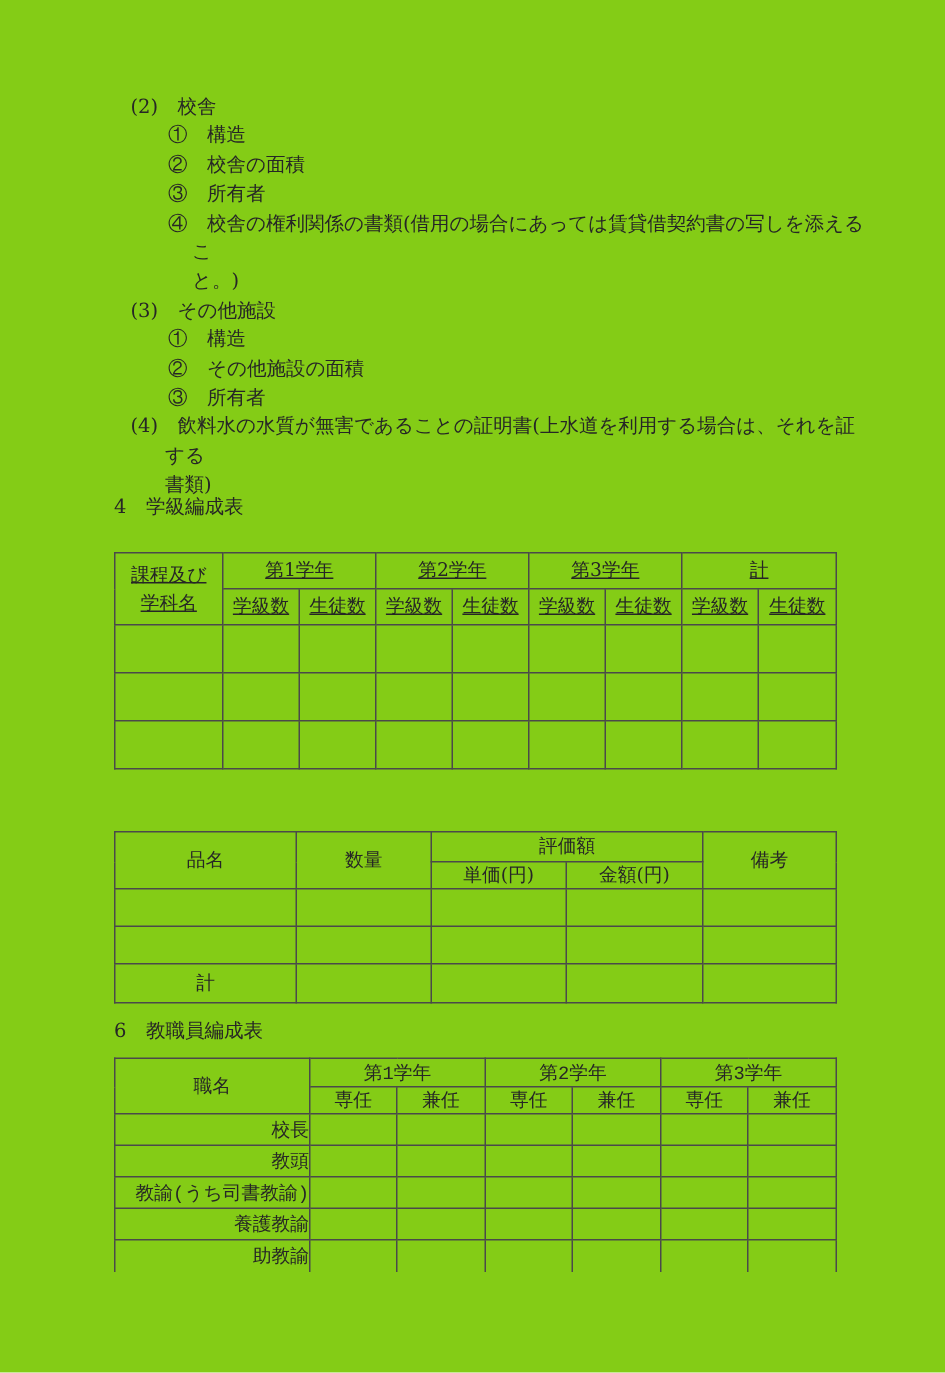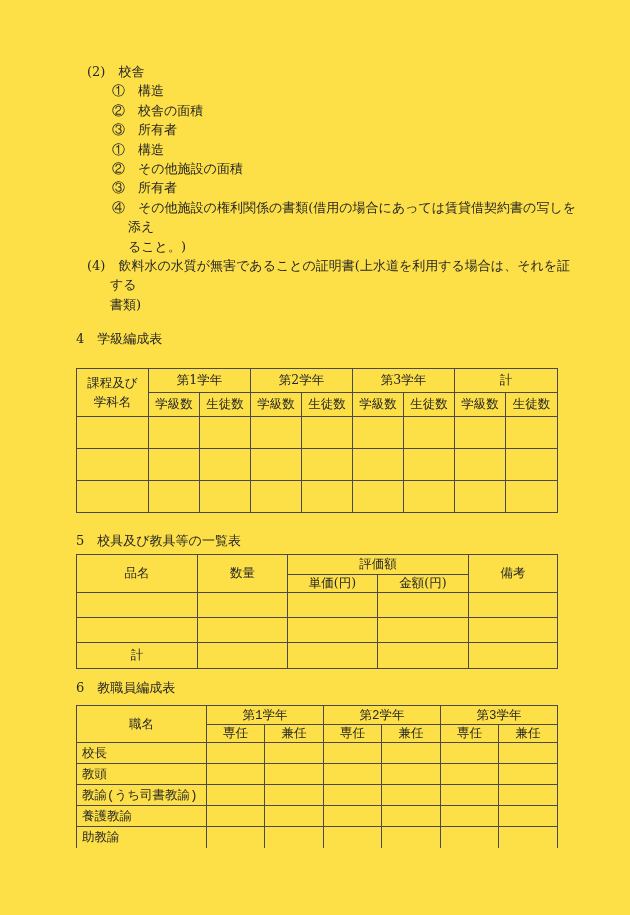--- a/index.html
+++ b/index.html
@@ -4,21 +4,21 @@
 <style>
   * { margin:0; padding:0; box-sizing:border-box; }
   html,body { background:#ffffff; }
   body {
     width:630px; height:915px;
     font-family:"DejaVu Serif","Liberation Serif",serif;
     color:#262626;
   }
   .page {
     position:relative; width:630px; height:915px;
-    background:#fde047; overflow:hidden;
+    background:#84cc16; overflow:hidden;
   }
 
   
   .list { position:absolute; top:62px; left:0; width:582px;
           font-size:13px; line-height:19.4px; }
   .li   { white-space:pre-wrap; }
   .lv1  { padding-left:110px; text-indent:-23px; }
   .lv2  { padding-left:113px; text-indent:-16px;margin-left:15px; }
 
   
@@ -29,51 +29,52 @@
 
   
   table.t { position:absolute; left:76px; width:481px;
             border-collapse:collapse; table-layout:fixed;
             font-size:12.5px; }
   .t td { border:1px solid #4a4a4a; text-align:center; vertical-align:middle;
           padding:0; overflow:hidden; }
   .blk { display:block; line-height:1.5; }
 
   .t4 { top:368px; }
-  .t4 tr.h  td { height:24px; }
+  .t4 tr.h  td { height:24px;text-decoration:underline; }
   .t4 tr.r  td { height:32px; }
 
   .t5 { top:554px; }
   .t5 tr.h1 td { height:20px; }
   .t5 tr.h2 td { height:16px; }
   .t5 tr.r  td { height:25px; }
   .t5 tr.total td { height:26px; }
 
   .t6 { top:705px;font-family:Liberation Mono, monospace; }
   .t6 tr.h1 td { height:19px; }
   .t6 tr.h2 td { height:17px;margin-top:36px; }
   .t6 tr.r  td { height:21px; }
-  .t6 td.lbl { text-align:left; padding-left:5px; }
+  .t6 td.lbl { text-align:right; padding-left:5px; }
   .t6 tr:last-child td { border-bottom:none; } 
 </style>
 </head>
 <body>
 
 <div class="page">
 
   <div class="list">
     <div class="li lv1">(2)　校舎</div>
     <div class="li lv2">①　構造</div>
     <div class="li lv2">②　校舎の面積</div>
     <div class="li lv2">③　所有者</div>
+    <div class="li lv2">④　校舎の権利関係の書類(借用の場合にあっては賃貸借契約書の写しを添えるこ
+と。)</div>
+    <div class="li lv1">(3)　その他施設</div>
     <div class="li lv2">①　構造</div>
     <div class="li lv2">②　その他施設の面積</div>
     <div class="li lv2">③　所有者</div>
-    <div class="li lv2">④　その他施設の権利関係の書類(借用の場合にあっては賃貸借契約書の写しを添え
-ること。)</div>
     <div class="li lv1">(4)　飲料水の水質が無害であることの証明書(上水道を利用する場合は、それを証する
 書類)</div>
   </div>
 
   <div class="sec-title title4">4　学級編成表</div>
   <table class="t t4">
     <colgroup>
       <col style="width:72px">
       <col style="width:51px">
         <col style="width:51px">
@@ -134,21 +135,20 @@
           <td></td>
         <td></td>
           <td></td>
         <td></td>
           <td></td>
         <td></td>
       </tr>
     </tbody>
   </table>
 
-  <div class="sec-title title5">5　校具及び教具等の一覧表</div>
   <table class="t t5">
     <colgroup>
       <col style="width:121px">
         <col style="width:90px">
       <col style="width:90px">
         <col style="width:91px">
         <col style="width:89px">
     </colgroup>
     <tbody>
       <tr class="h1">

